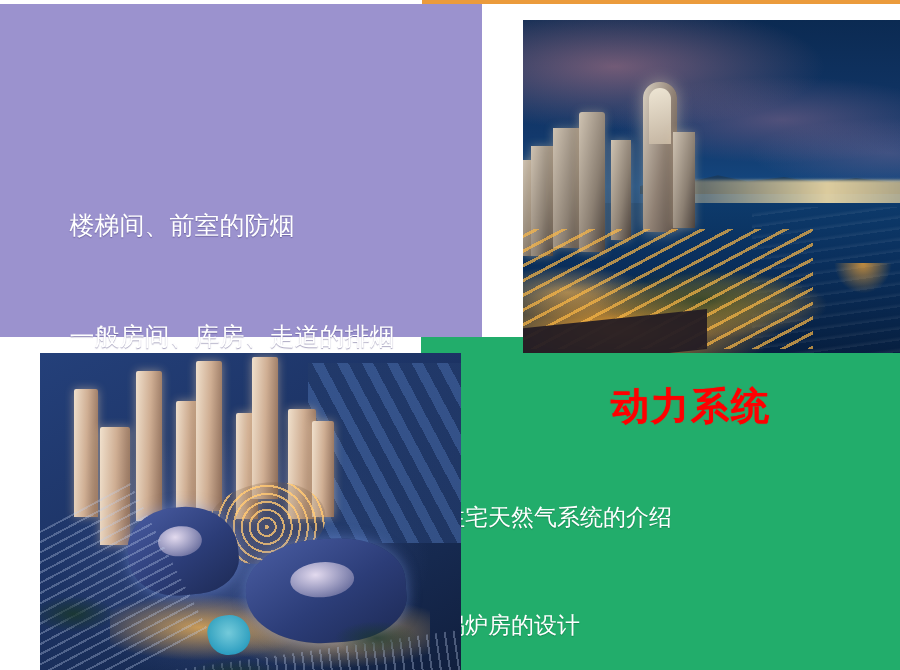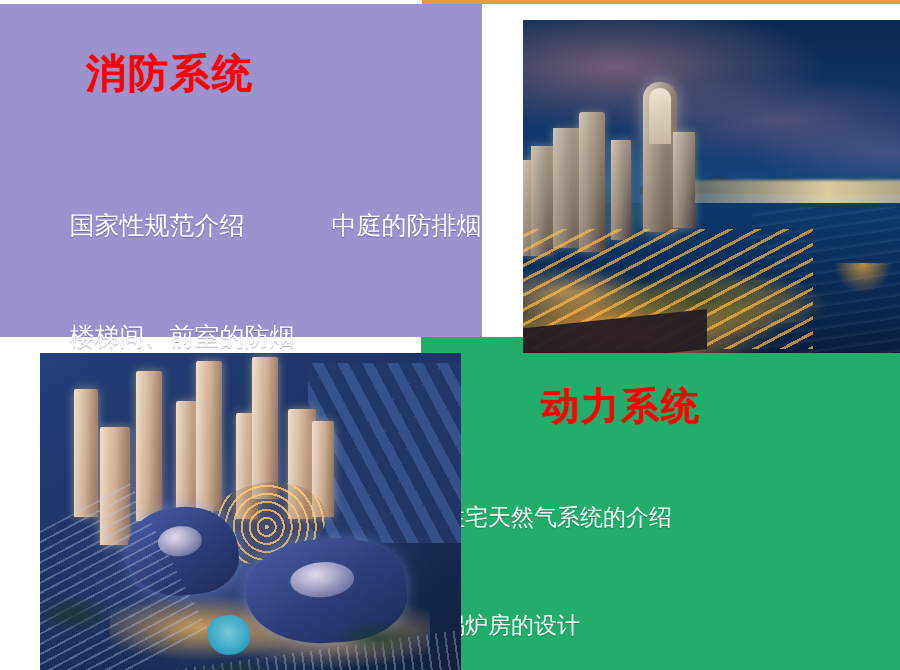--- a/index.html
+++ b/index.html
@@ -308,20 +308,21 @@
     width: 479px;
     height: 333px;
     background: #22ad6b;
     z-index: 2;
   }
   .panel-power .panel-title {
     position: absolute;
     left: 120px;
     top: 24px;
     width: 300px;
+    text-align: center;
     color: #ff0000;
     font-size: 38px;
     font-weight: bold;
     letter-spacing: 2px;
     line-height: 1.1;
     text-shadow: 0 0 1px #ff0000;
   }
   .panel-power .panel-body {
     position: absolute;
     left: 21px;
@@ -336,26 +337,22 @@
   .panel-power .panel-body .bline { display: block; height: 36px; }
 </style>
 </head>
 <body>
 
 <div id="slide">
 
   <div class="top-strip"></div>
 
   <section class="panel-fire">
-    <h1 class="panel-title">消防系统</h1>
 
     <div class="panel-body">
-      <span class="bline">
-        <span class="col-a">国家性规范介绍</span><span class="col-b">中庭的防排烟</span>
-      </span>
       <span class="bline">
         <span class="col-a">楼梯间、前室的防烟</span>
       </span>
       <span class="bline">
         <span class="col-a">一般房间、库房、走道的排烟</span>
       </span>
       <span class="bline">
         <span class="col-a">消防防排烟暖通专业与建筑专业</span>
       </span>
       

